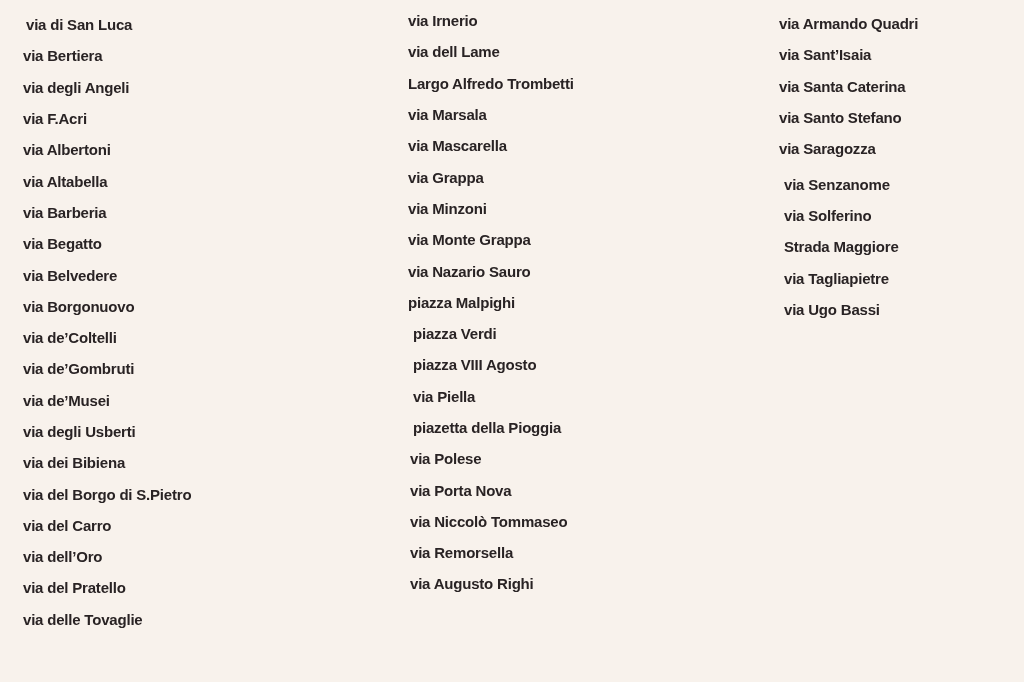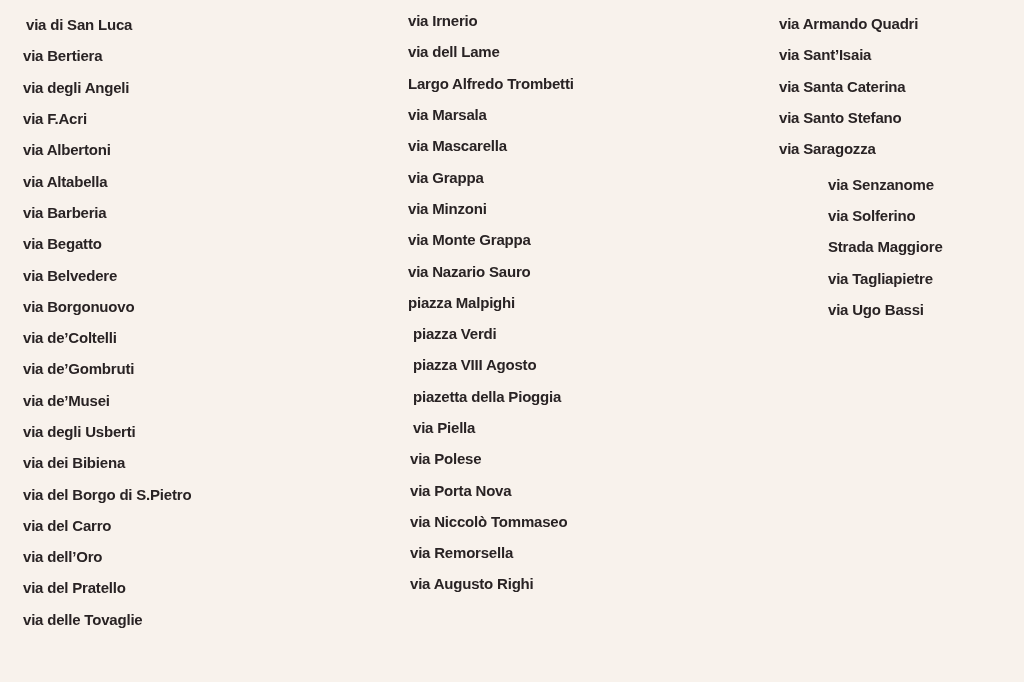--- a/index.html
+++ b/index.html
@@ -33,21 +33,21 @@
   }
   .col1 { left: 23px;  top: 9px; }
   .col2 { left: 408px; top: 5px; }
   .col3 { left: 779px; top: 8px; }
 
   
   .col1 li:first-child { padding-left: 3px; }
   .col2 li:nth-child(n+11):nth-child(-n+14) { padding-left: 5px; } 
   .col2 li:nth-child(n+15) { padding-left: 2px; }
   .col3 li:nth-child(6) { margin-top: 4px; } 
-  .col3 li:nth-child(n+6) { padding-left: 5px; margin-left: 44px; }
+  .col3 li:nth-child(n+6) { padding-left: 5px; }
 </style>
 </head>
 <body>
 
 <div class="page">
   <ul class="street-col col1">
       <li>via di San Luca</li>
       <li>via Bertiera</li>
       <li>via degli Angeli</li>
       <li>via F.Acri</li>
@@ -74,22 +74,22 @@
       <li>Largo Alfredo Trombetti</li>
       <li>via Marsala</li>
       <li>via Mascarella</li>
       <li>via Grappa</li>
       <li>via Minzoni</li>
       <li>via Monte Grappa</li>
       <li>via Nazario Sauro</li>
       <li>piazza Malpighi</li>
       <li>piazza Verdi</li>
       <li>piazza VIII Agosto</li>
+      <li>via Piella</li>
       <li>piazetta della Pioggia</li>
-      <li>via Piella</li>
       <li>via Polese</li>
       <li>via Porta Nova</li>
       <li>via Niccolò Tommaseo</li>
       <li>via Remorsella</li>
       <li>via Augusto Righi</li>
     </ul>
   <ul class="street-col col3">
       <li>via Armando Quadri</li>
       <li>via Sant’Isaia</li>
       <li>via Santa Caterina</li>

